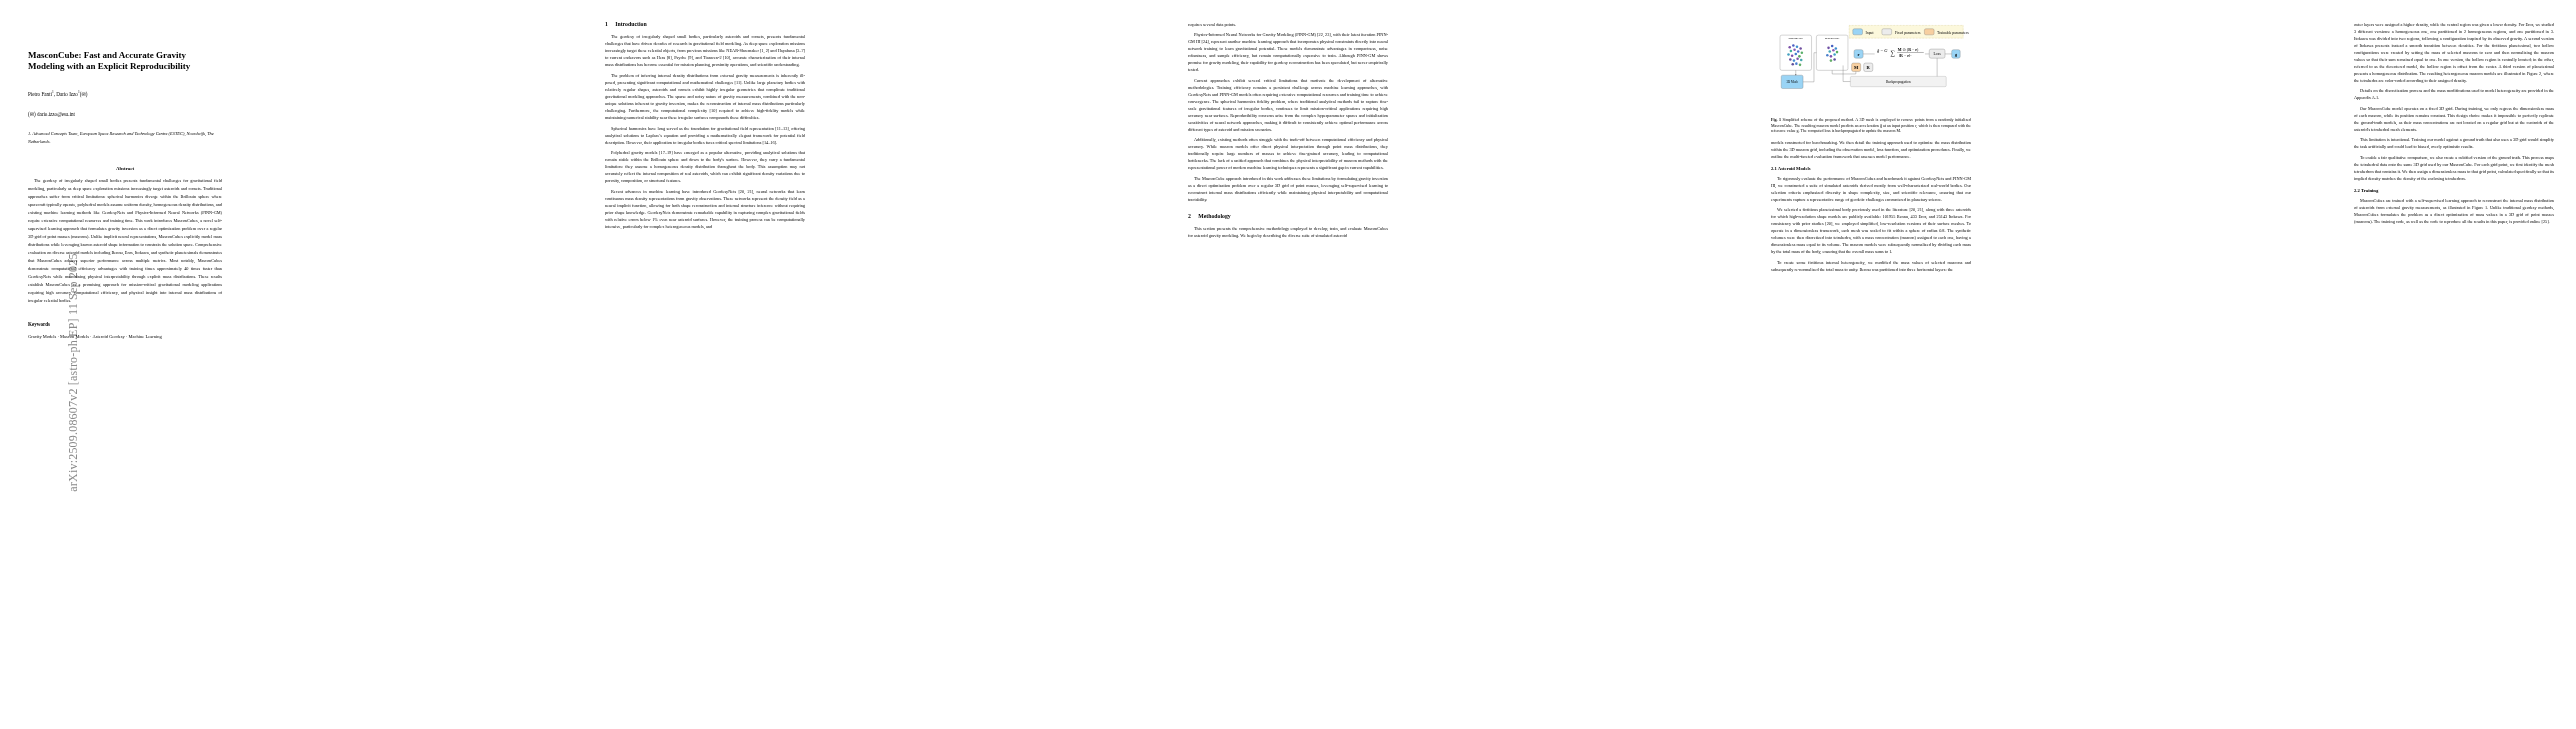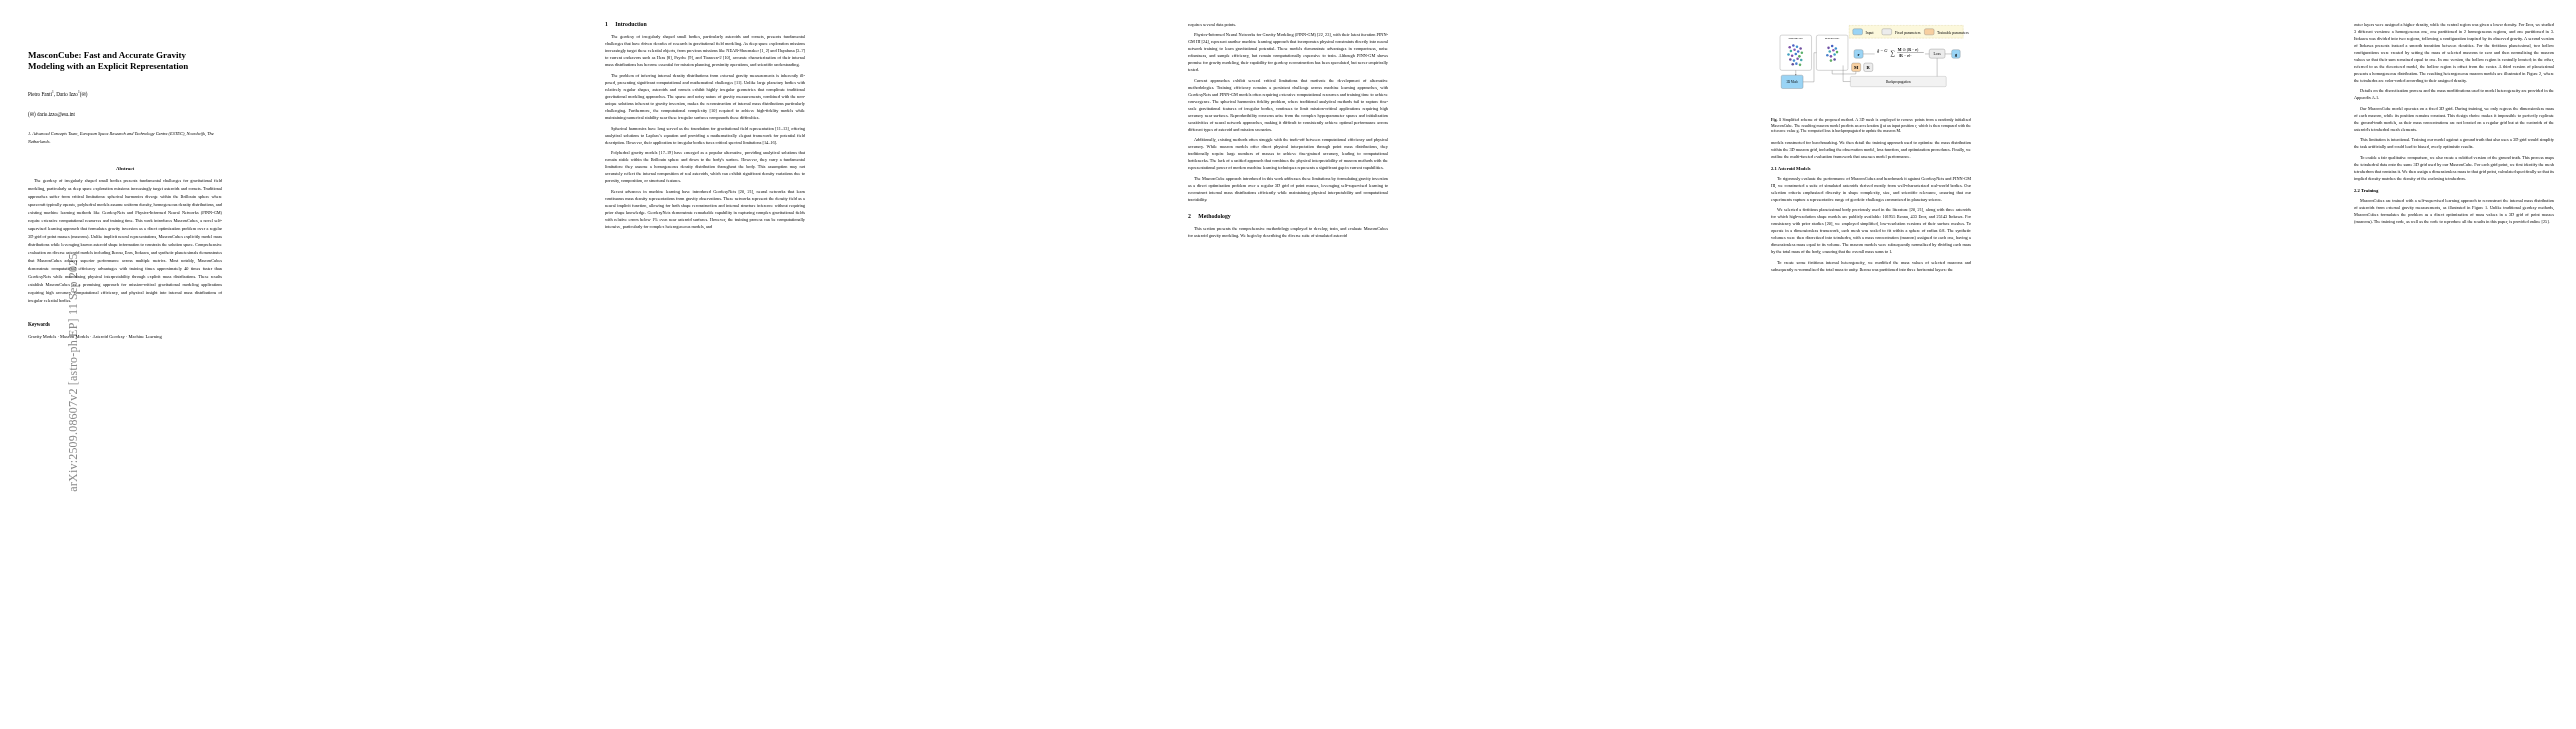--- a/index.html
+++ b/index.html
@@ -141,21 +141,21 @@
 </head>
 <body>
 
 <div id="arxiv-stamp">
   <div class="stamp-text">arXiv:2509.08607v2  [astro-ph.EP]  11 Sep 2025</div>
 </div>
 
 <div id="page" style="display: block; padding: 0px;">
 
   <div class="col col-1" style="position: absolute; top: 20.7px; left: 22px; width: 200px; padding-left: 6px; padding-right: 0px;">
-    <div id="paper-title">MasconCube: Fast and Accurate Gravity Modeling with an Explicit Representation</div>
+    <div id="paper-title">MasconCube: Fast and Accurate Gravity Modeling with an Explicit Reproducibility</div>
 
     <div id="authors">
       <span>Pietro Fanti</span><sup>1</sup><span>, Dario Izzo</span><sup>1</sup><span>(✉)</span>
     </div>
 
     <div id="corr-email">(✉) dario.izzo@esa.int</div>
 
     <div id="affiliation">1. Advanced Concepts Team, European Space Research and Technology Centre (ESTEC), Noordwijk, The Netherlands.</div>
 
     <div class="section-head-center">Abstract</div>

